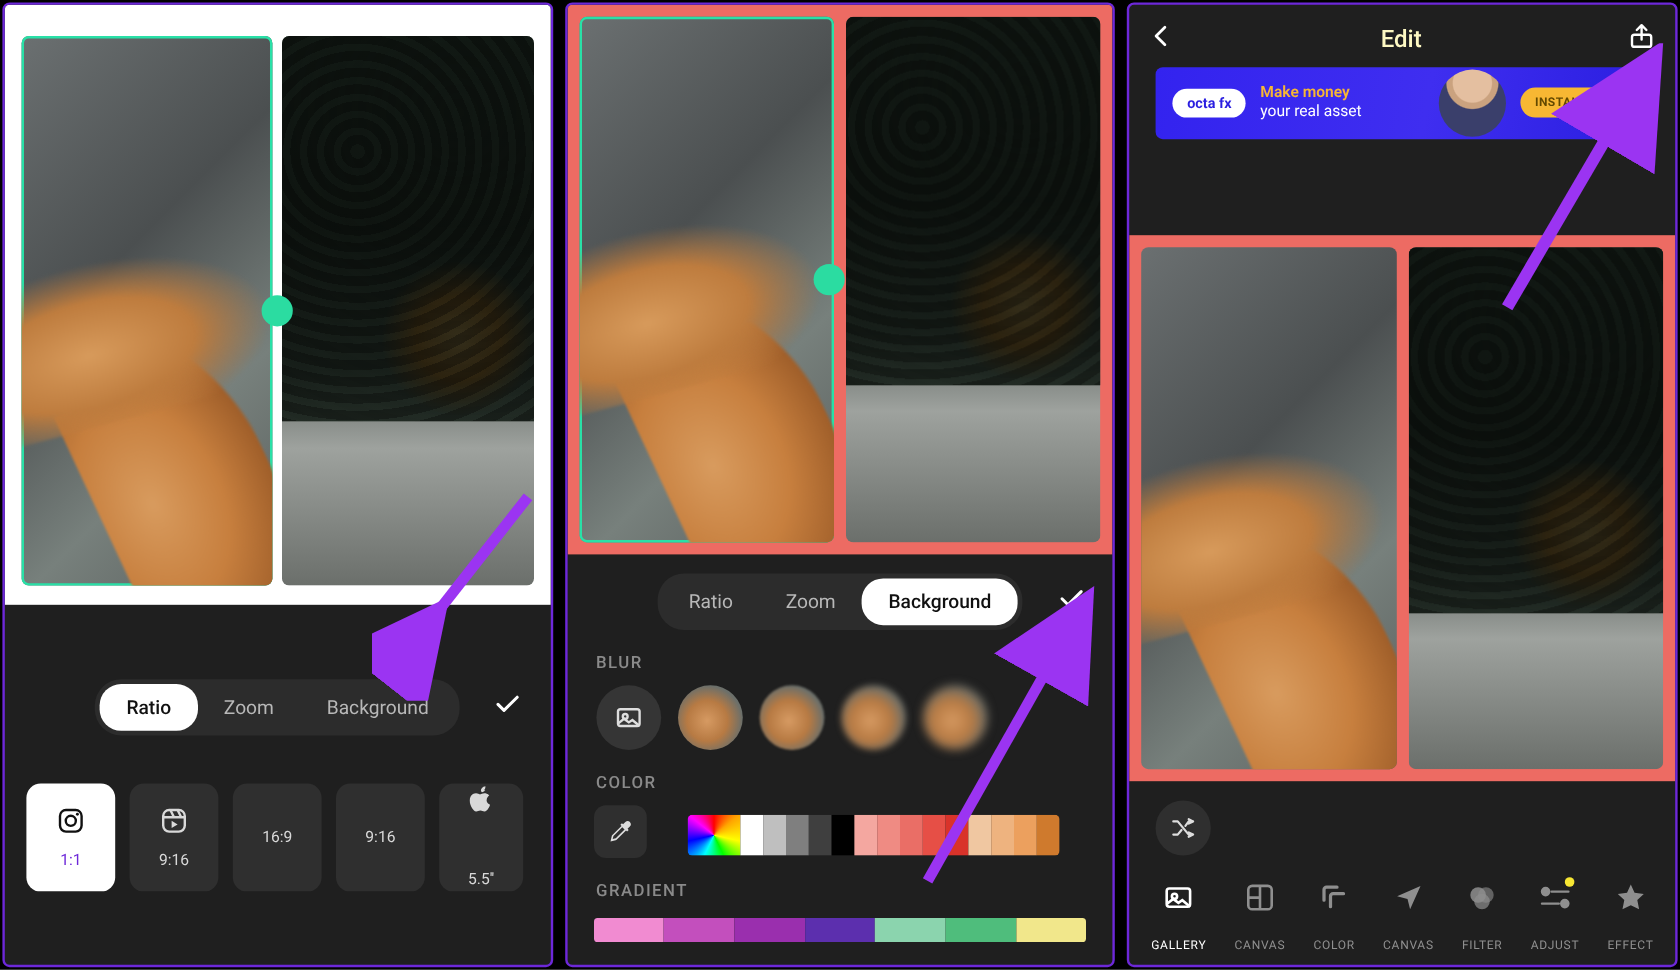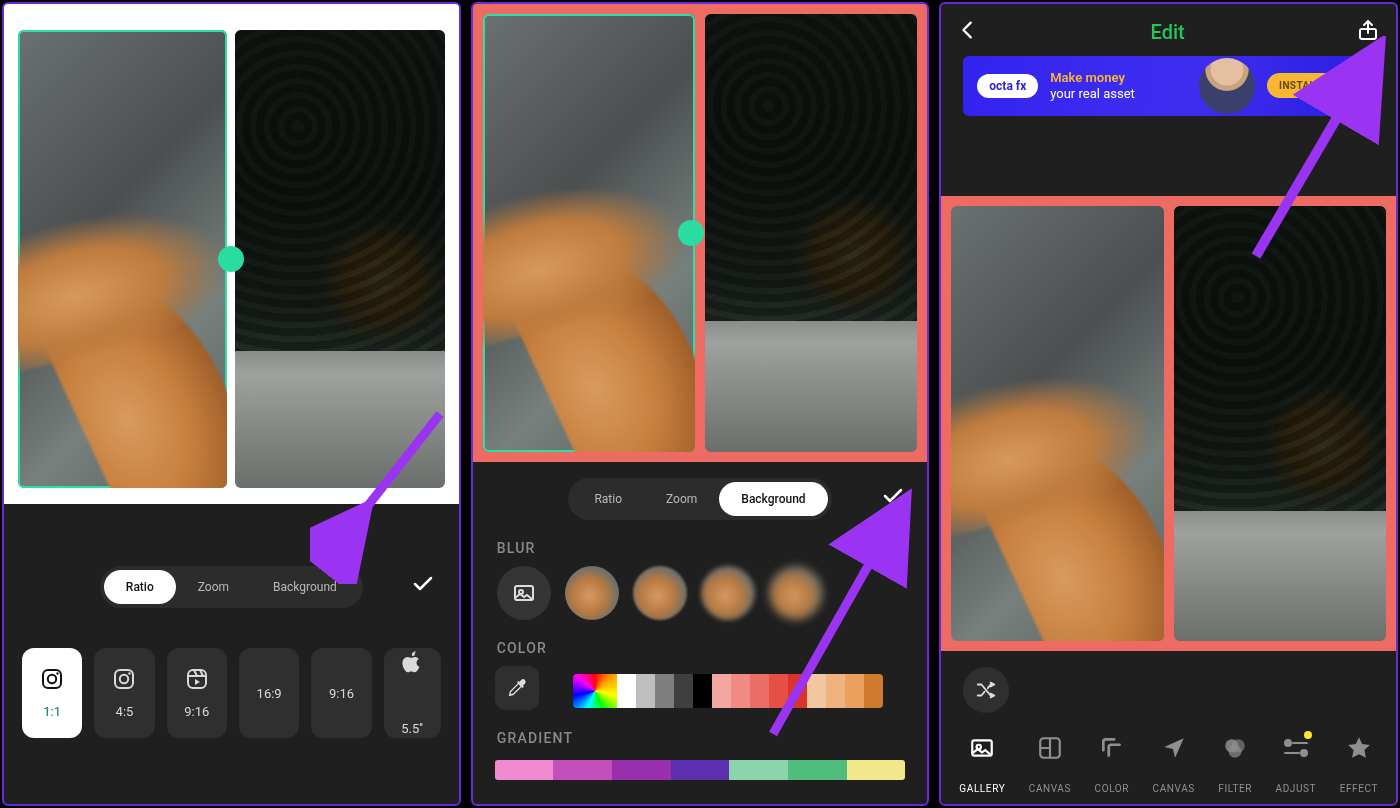--- a/index.html
+++ b/index.html
@@ -79,21 +79,21 @@
     padding: 0 22px;
   }
   .seg{
     display:flex;
     background:#2c2c2c;
     border-radius: 22px;
     padding:4px;
   }
   .seg .opt{
     padding: 10px 22px;
-    font-size:12px;
+    font-size:16px;
     color:#b8b8b8;
     border-radius:18px;
     cursor:pointer;
     white-space:nowrap;
   }
   .seg .opt.active{
     background:#fff; color:#111; font-weight:500;
   }
   .check{
     color:#fff; font-size:24px;
@@ -114,21 +114,21 @@
   .ratio-row{
     display:flex; gap:12px; padding: 40px 18px 0; overflow:hidden;
   }
   .ratio-tile{
     width:74px; height:90px;
     background:#2f2f2f; border-radius:12px;
     display:flex; flex-direction:column; align-items:center; justify-content:center;
     gap:8px; color:#d9d9d9; font-size:13px;
     cursor:pointer;
   }
-  .ratio-tile.active{ background:#fff; color:#0f766e;}
+  .ratio-tile.active{ background:#fff; color:#6d28d9;}
   .ratio-tile .ic{ font-size:22px; }
   .ratio-tile.none{ width:70px;gap:43px;}
   
   .s2-canvas{
     background:#ed6b63;
     padding:10px;
     height:458px;
   }
   .s2 .collage{ height:100%; gap:10px;}
   .s2 .seg-wrap{ margin-top:16px; justify-content:center; position:relative;}
@@ -164,21 +164,21 @@
   .swatch{ flex:1; height:100%;}
   .rainbow{
     flex:0 0 44px;
     background: conic-gradient(red,orange,yellow,lime,cyan,blue,magenta,red);
   }
   .grad-row{ display:flex; height:20px; margin:4px 22px 0; gap:0; border-radius:3px; overflow:hidden;}
   .grad-row .g{ flex:1;}
   
   .s3-header{
     display:flex; align-items:center; justify-content:space-between;
-    padding: 14px 16px 10px; color:#22c55e;
+    padding: 14px 16px 10px; color:#fef9c3;
   }
   .s3-header .title{ font-size:20px; font-weight:500;}
   .ad{
     margin: 0 22px 12px; height:60px; border-radius:6px;
     background: linear-gradient(100deg,#3323ef 0%, #3f2ef0 55%, #2a1ee0 100%);
     display:flex; align-items:center; padding:0 14px; gap:12px;
     color:#fff; position:relative; overflow:hidden;
   }
   .ad .brand{
     background:#fff; color:#2a1ee0; border-radius:16px;
@@ -253,30 +253,20 @@
   <div class="ratio-row">
     <div class="ratio-tile active">
       <span class="ic">
         <svg width="24" height="24" viewBox="0 0 24 24" stroke="#111" stroke-width="2" fill="none">
             <rect x="3" y="3" width="18" height="18" rx="5"></rect>
             <circle cx="12" cy="12" r="4.2"></circle>
             <circle cx="17.5" cy="6.5" r="1.2" fill="#111" stroke="none"></circle>
           </svg>
       </span>
       <span>1:1</span>
-    </div>
-    <div class="ratio-tile">
-      <span class="ic">
-        <svg width="24" height="24" viewBox="0 0 24 24" stroke="#d9d9d9" stroke-width="2" fill="none">
-            <rect x="3" y="3" width="18" height="18" rx="5"></rect>
-            <circle cx="12" cy="12" r="4.2"></circle>
-            <circle cx="17.5" cy="6.5" r="1.2" fill="#d9d9d9" stroke="none"></circle>
-          </svg>
-      </span>
-      <span>4:5</span>
     </div>
     <div class="ratio-tile">
       <span class="ic">
         <svg width="24" height="24" viewBox="0 0 24 24" stroke="#d9d9d9" stroke-width="2" fill="none">
             <rect x="3" y="3" width="18" height="18" rx="5"></rect>
             <path d="M3 9h18M9 3l3 6M15 3l3 6"></path>
             <path d="M10 12l5 3-5 3z" fill="#d9d9d9" stroke="none"></path>
           </svg>
       </span>
       <span>9:16</span>

